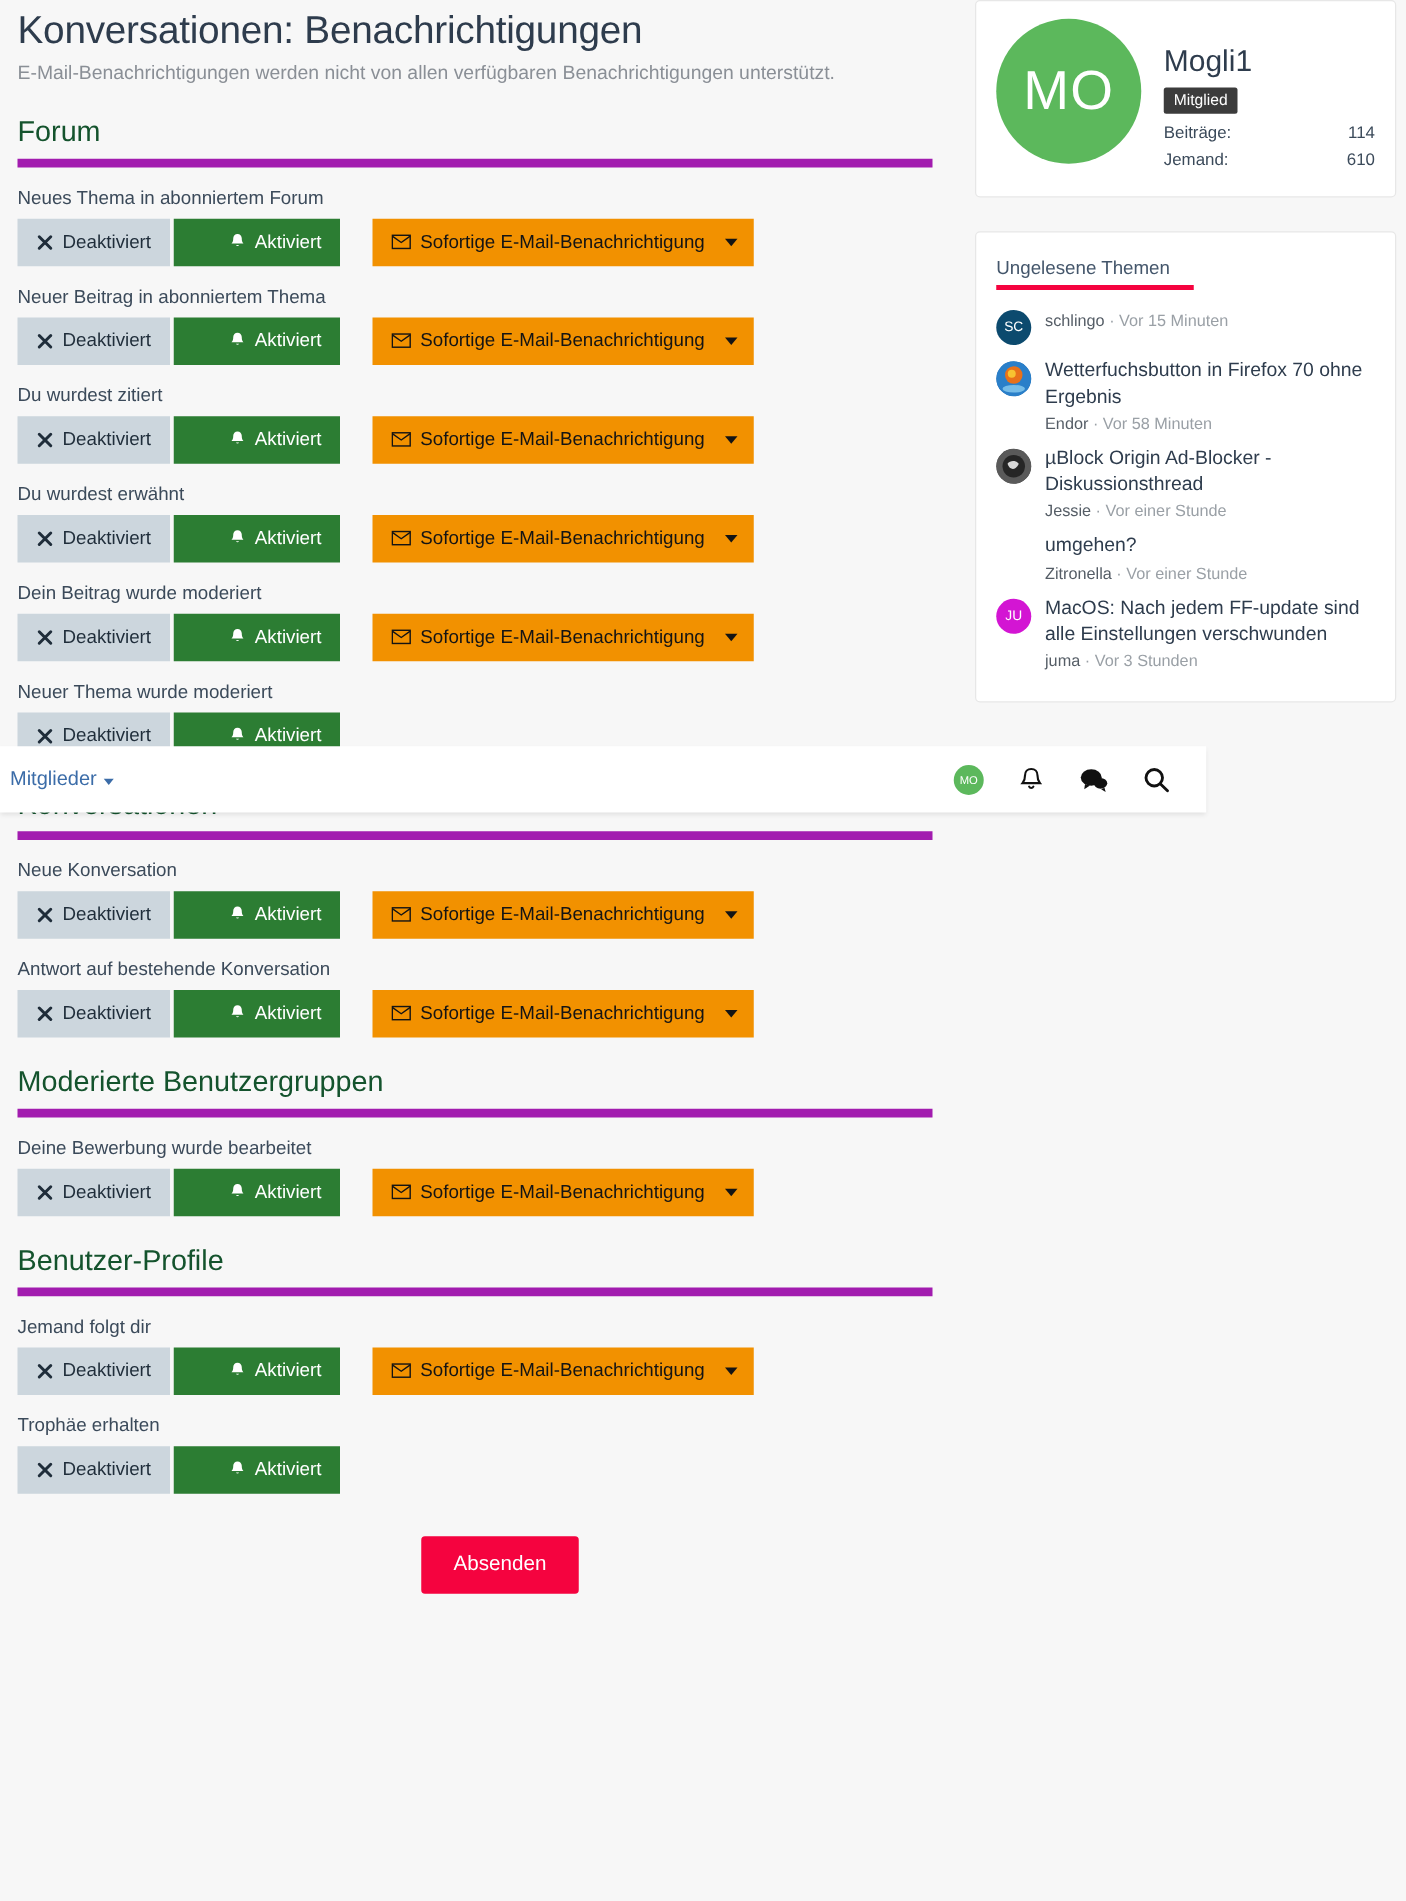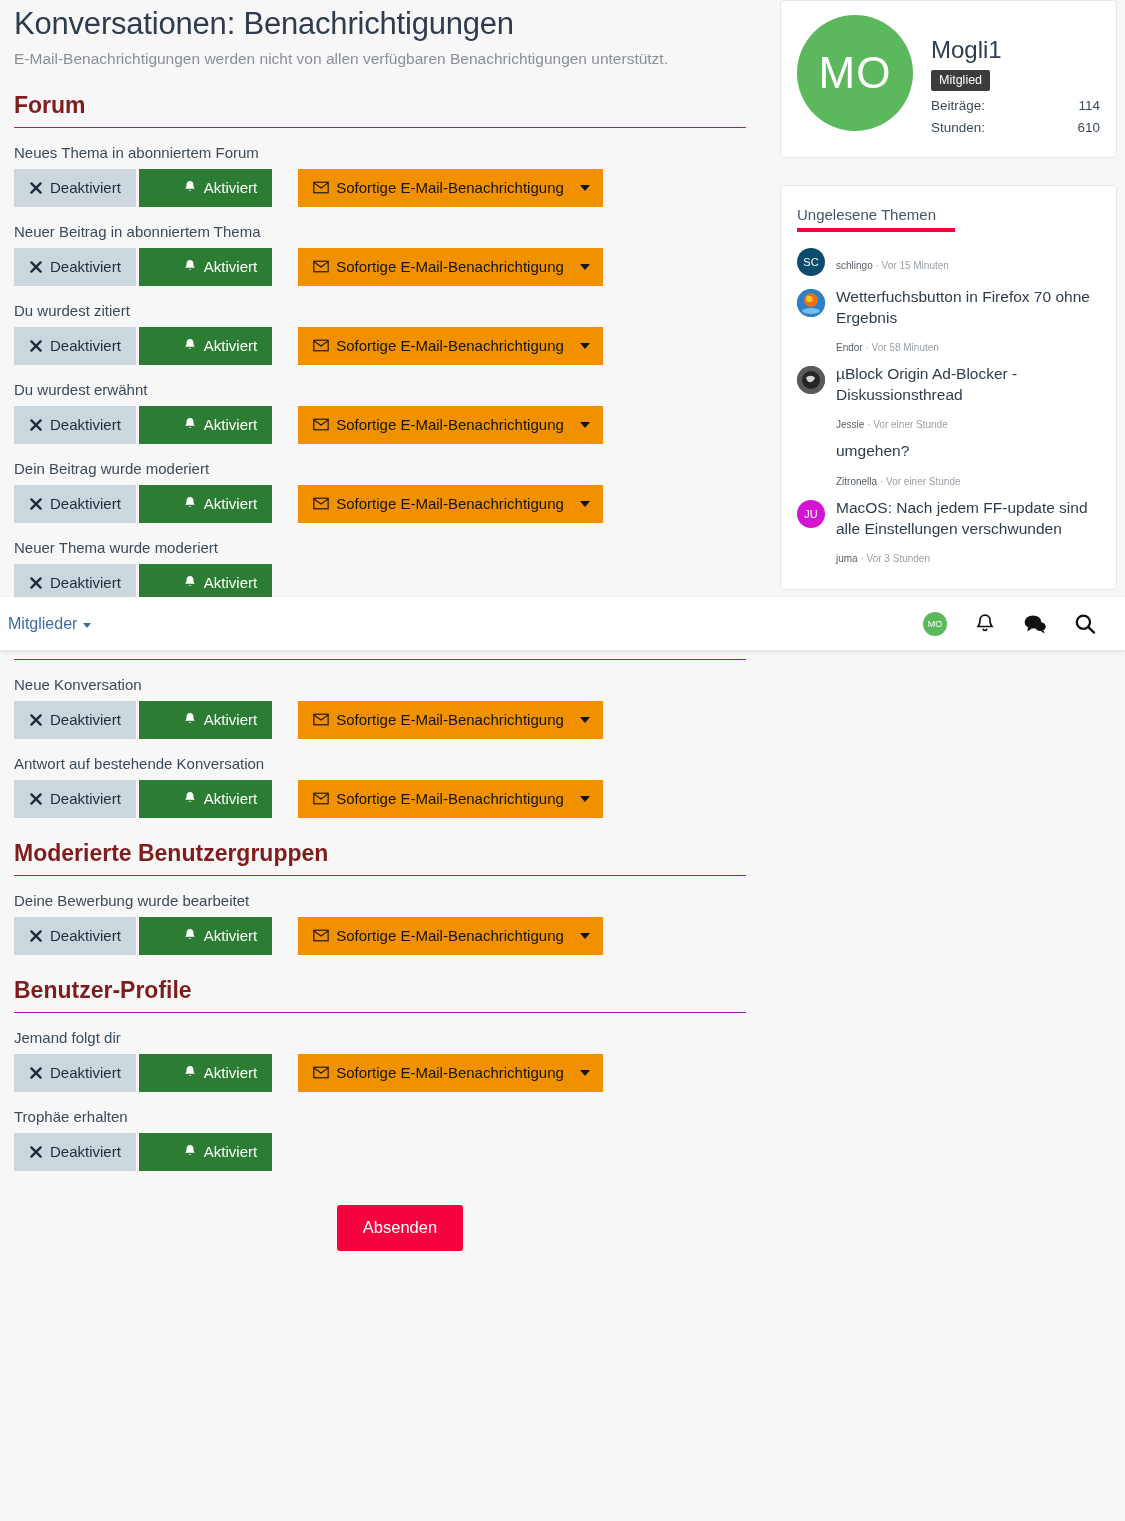--- a/index.html
+++ b/index.html
@@ -31,25 +31,25 @@
   .page-desc {
     font-size: 15.5px;
     color: #8a8f96;
     line-height: 1.45;
     margin: 4px 0 0 0;
     max-width: 700px;
   }
 
   .section-title {
     font-size: 23px;
-    font-weight: 700;
-    color: #7f1d1d;
+    font-weight: 400;
+    color: #14532d;
     margin: 0;
     padding: 0 0 8px 0;
-    border-bottom: 1px solid #a21caf;
+    border-bottom: 7px solid #a21caf;
   }
   .section { margin-top: 22px; }
 
   .field { margin-top: 16px; }
   .field-label {
     font-size: 15px;
     color: #3b4a5a;
     margin-bottom: 7px;
     line-height: 1.2;
   }
@@ -193,31 +193,31 @@
     text-transform: uppercase;
     overflow: hidden;
   }
   .thread-body { flex: 1; min-width: 0; }
   .thread-title {
     font-size: 15.5px;
     color: #2e3c4d;
     line-height: 1.33;
   }
   .thread-sub {
-    font-size: 10px;
+    font-size: 13px;
     color: #9aa0a6;
-    margin-top: 14px;
+    margin-top: 3px;
   }
   .thread-sub .who { color: #555d66; }
 
   
   .navbar {
     position: absolute;
     left: 0; top: 597px;
-    width: 1125px;
+    width: 965px;
     height: 53px;
     background: #ffffff;
     box-shadow: 0 2px 4px rgba(0,0,0,0.10);
     display: flex;
     align-items: center;
     padding: 0 14px 0 8px;
     z-index: 50;
   }
   .nav-link {
     font-size: 16px;
@@ -630,21 +630,21 @@
       <div class="avatar-big">MO</div>
       <div class="user-meta">
         <div class="user-name">Mogli1</div>
         <div class="badge">Mitglied</div>
         <div id="stats-host">
             <div class="stat-row">
               <span>Beiträge:</span>
               <span class="val">114</span>
             </div>
             <div class="stat-row">
-              <span>Stunden:</span>
+              <span>Jemand:</span>
               <span class="val">610</span>
             </div>
           </div>
       </div>
     </div>
 
     <div class="card threads-card">
       <div class="threads-title">Ungelesene Themen</div>
       <div class="title-rule"></div>
       <div id="threads-host">

